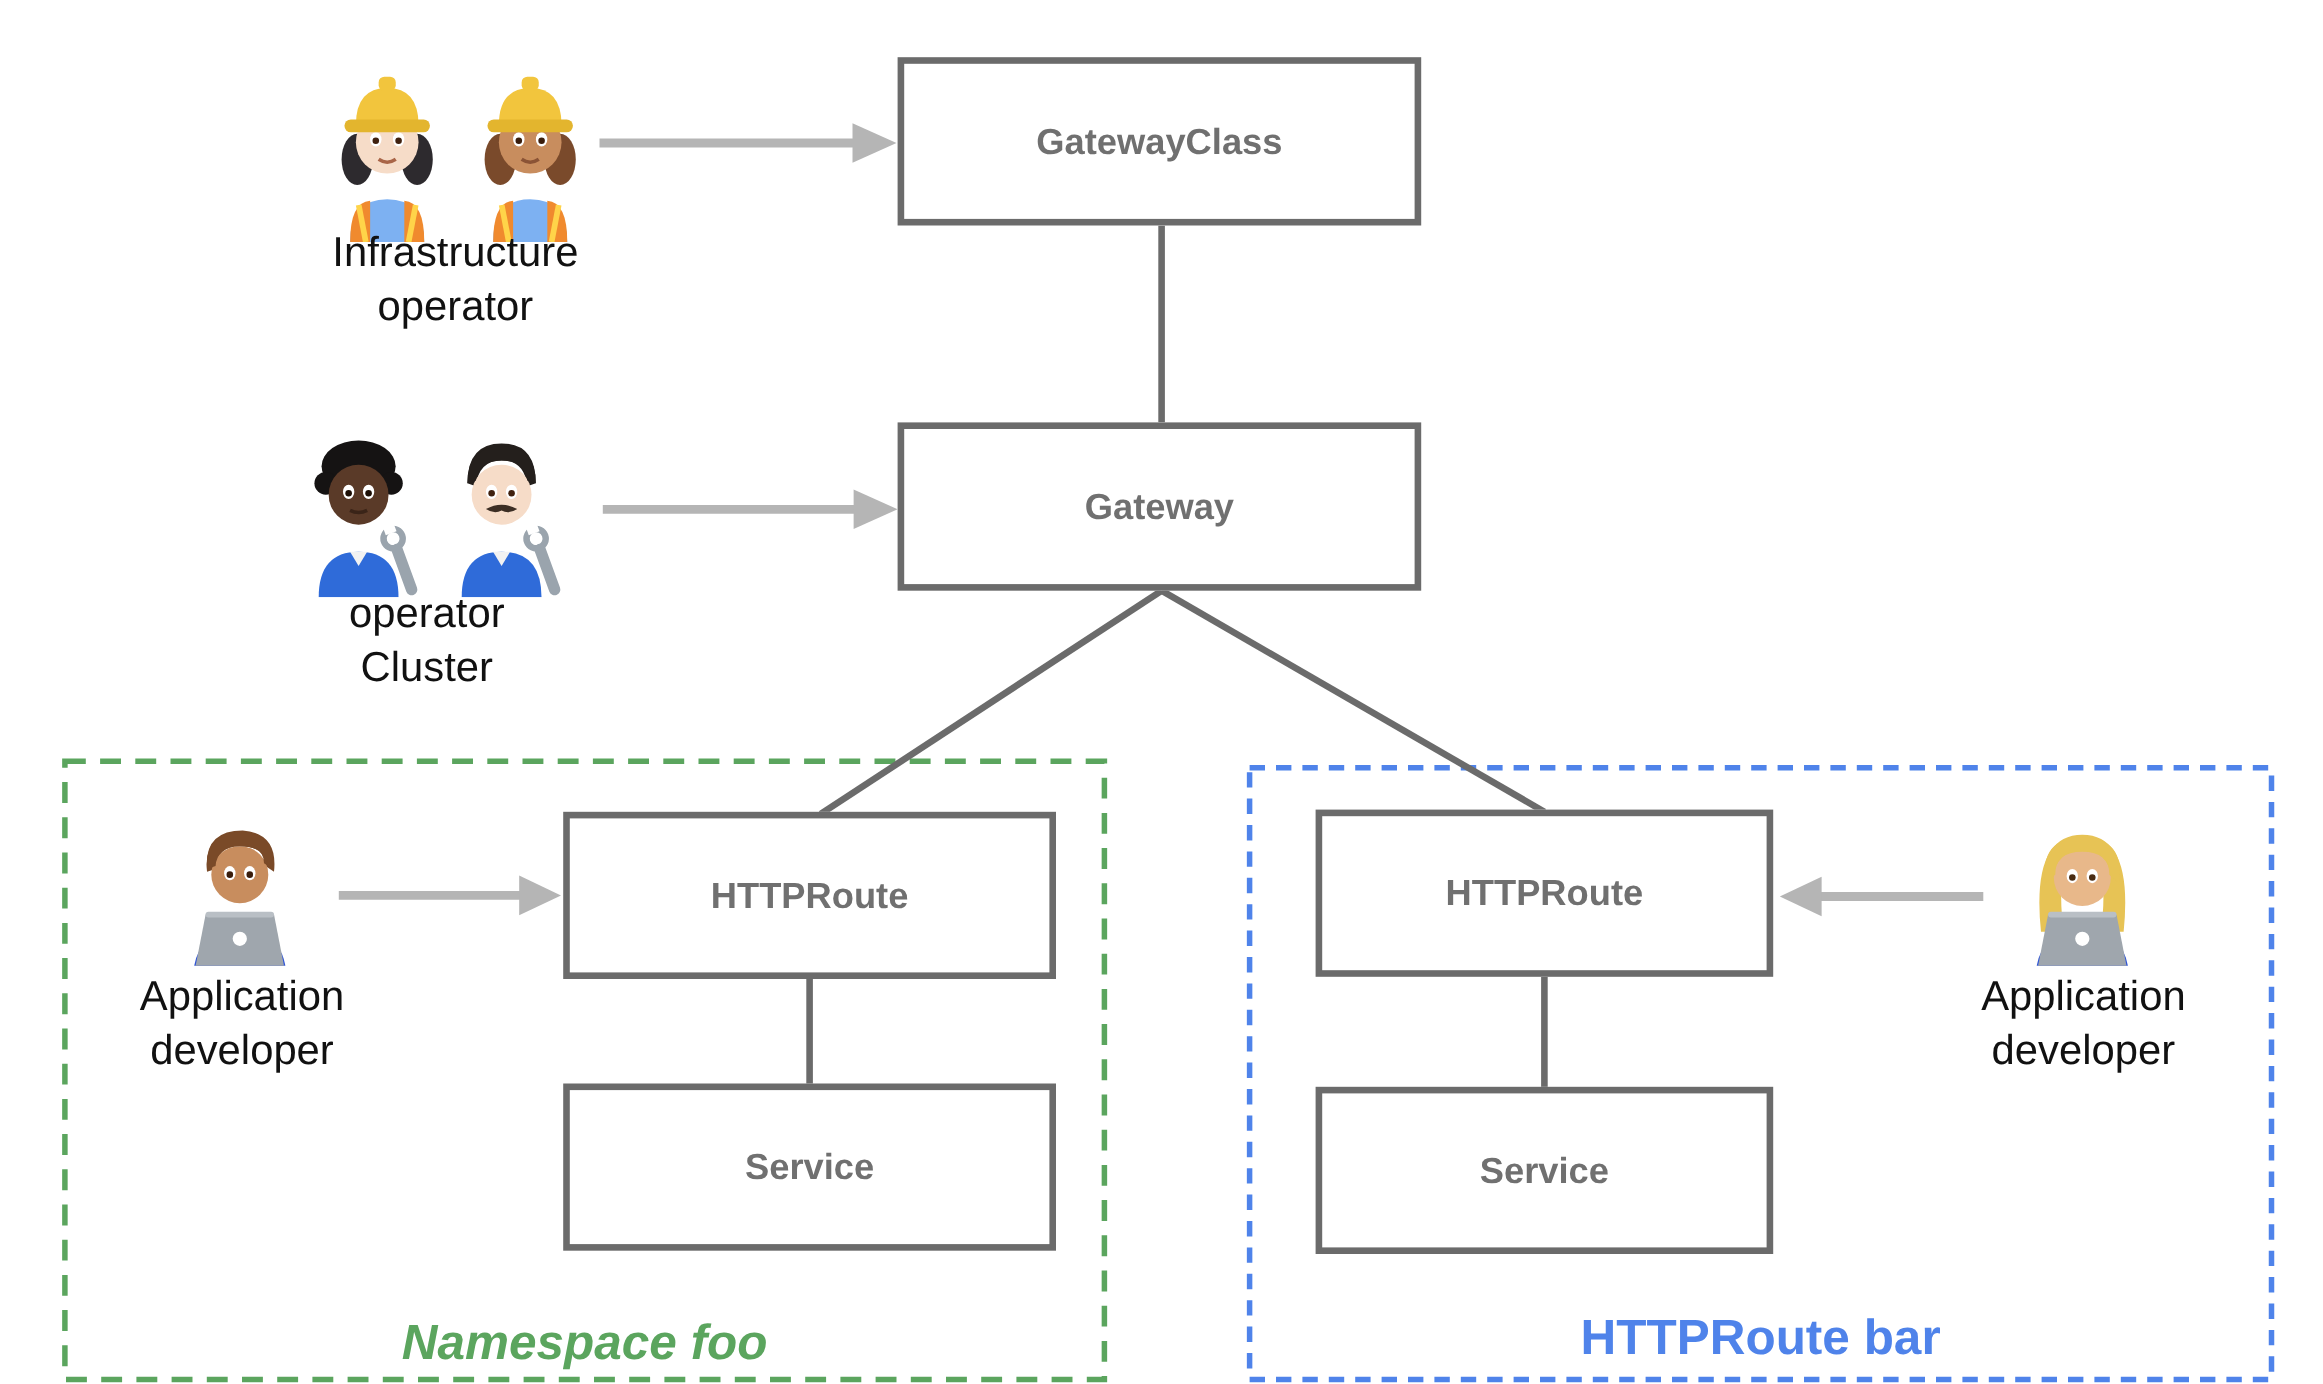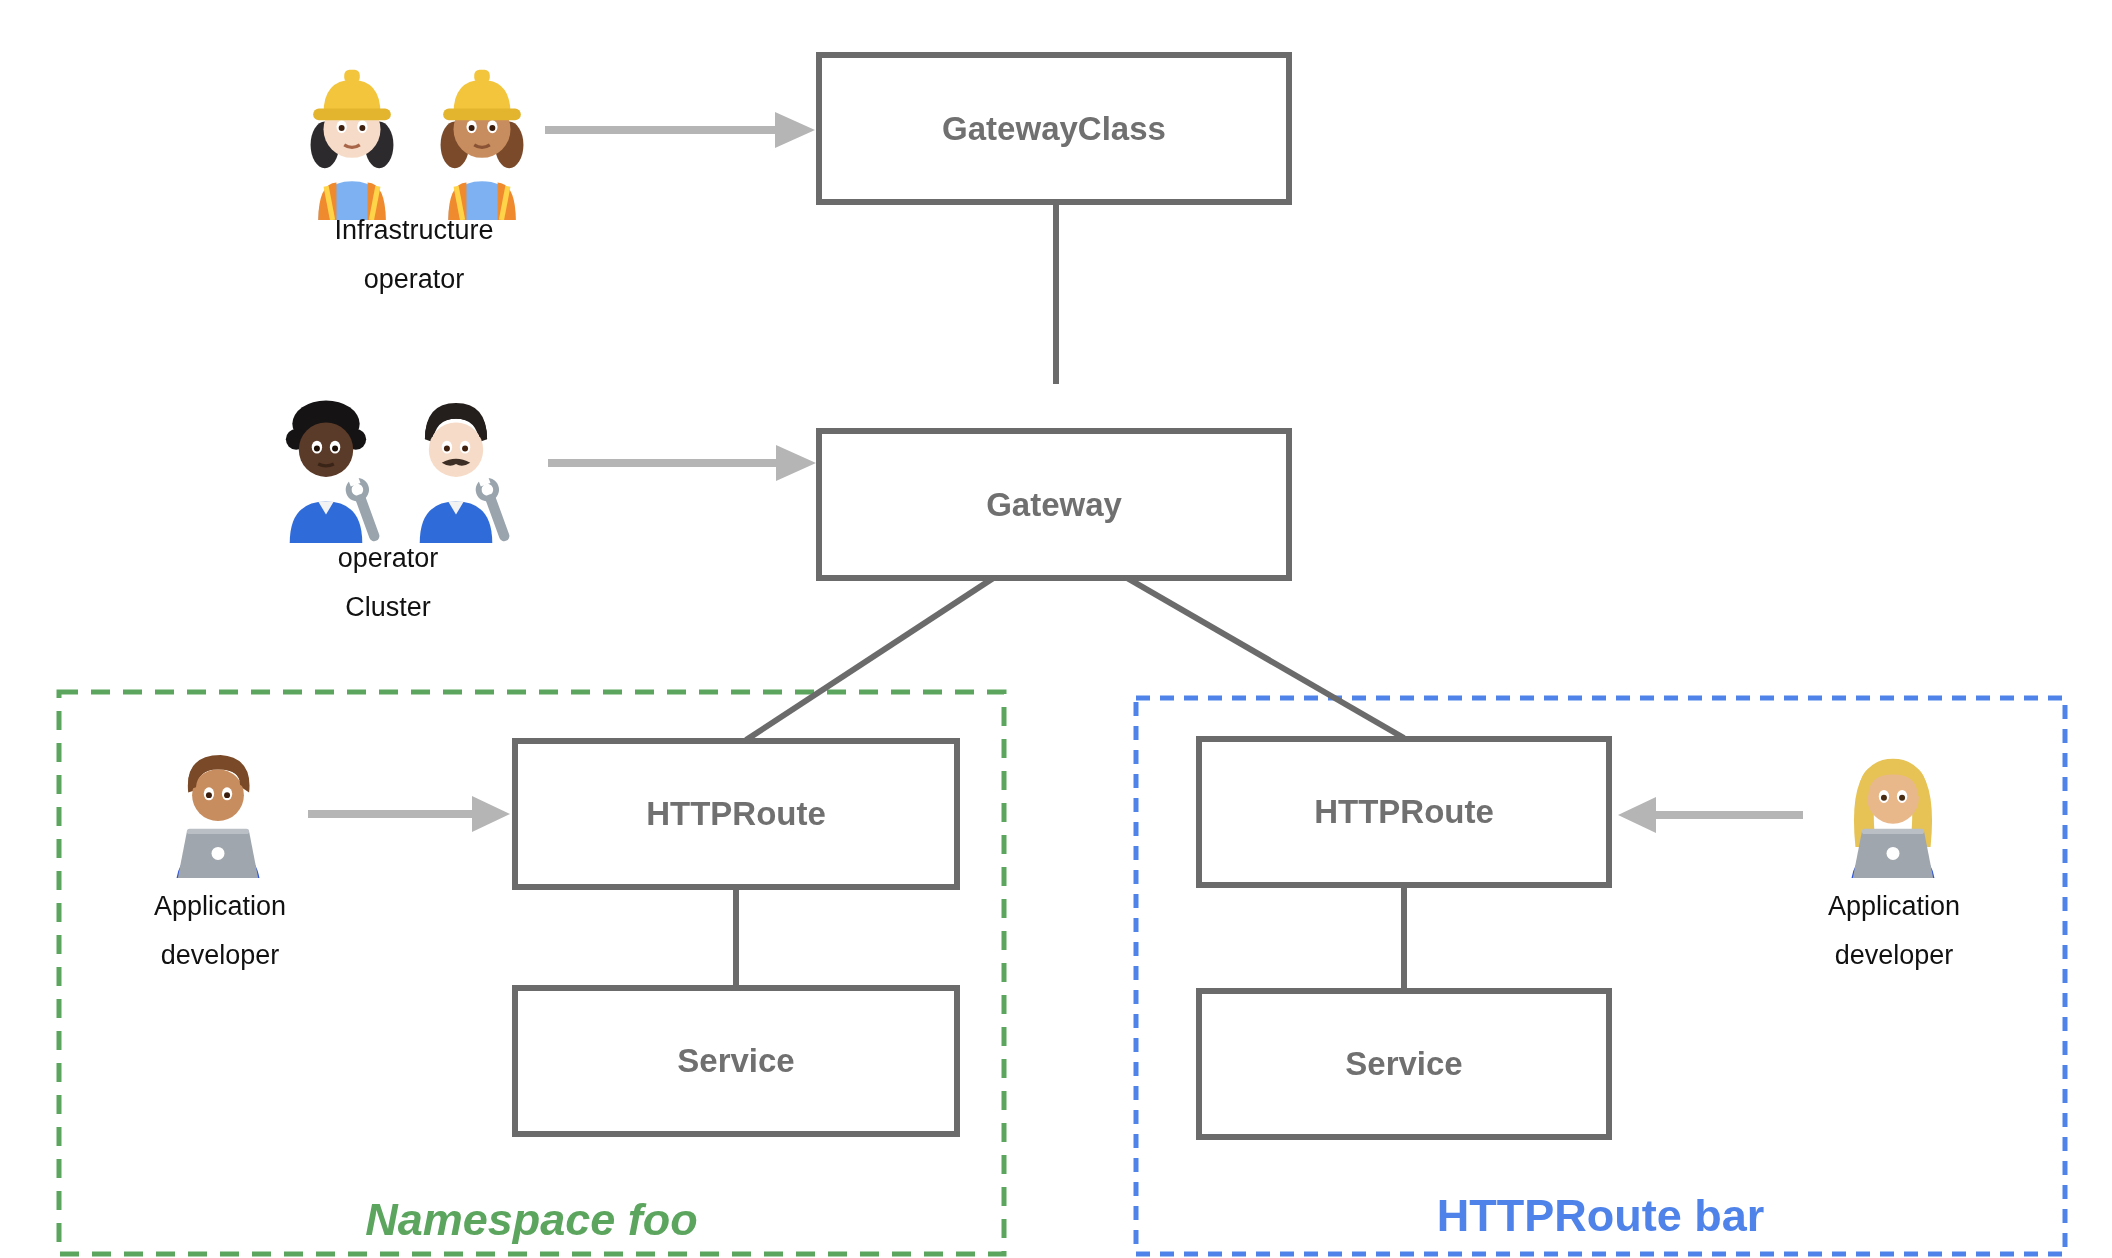--- a/index.html
+++ b/index.html
@@ -22,21 +22,21 @@
   .ns-label{
     position:absolute;z-index:2;
     text-align:center;font-weight:bold;font-size:45px;
   }
   .ns-label.foo{color:var(--ns-foo,#5ba55e);font-style:italic;}
   .ns-label.bar{color:var(--ns-bar,#4f83ea);}
   .actor-icons{position:absolute;z-index:2;display:flex;gap:-6px;}
   .actor-label{
     position:absolute;z-index:2;
     width:400px;text-align:center;
-    font-size:27px;line-height:49px;color:var(--label-text,#111111);
+    font-size:38px;line-height:49px;color:var(--label-text,#111111);
   }
   .person{display:block;}
 </style>
 </head>
 <body>
 
 <div id="canvas">
 
   <svg id="wires" viewBox="0 0 2112 1258">
 
@@ -67,21 +67,21 @@
       <g>
         <line x1="1803" y1="815" x2="1653" y2="815" stroke="#b5b5b5" stroke-width="8"></line>
         <polygon points="1656,797 1656,833 1618,815" fill="#b5b5b5"></polygon>
       </g>
     </g>
   </svg>
 
   <div class="box" style="left:816px;top:52px;width:476px;height:153px;">
       <span>GatewayClass</span>
     </div>
-  <div class="box" style="left:816px;top:384px;width:476px;height:153px;margin-top:44px;">
+  <div class="box" style="left:816px;top:384px;width:476px;height:153px;">
       <span>Gateway</span>
     </div>
   <div class="box" style="left:512px;top:738px;width:448px;height:152px;">
       <span>HTTPRoute</span>
     </div>
   <div class="box" style="left:512px;top:985px;width:448px;height:152px;">
       <span>Service</span>
     </div>
   <div class="box" style="left:1196px;top:736px;width:416px;height:152px;">
       <span>HTTPRoute</span>

